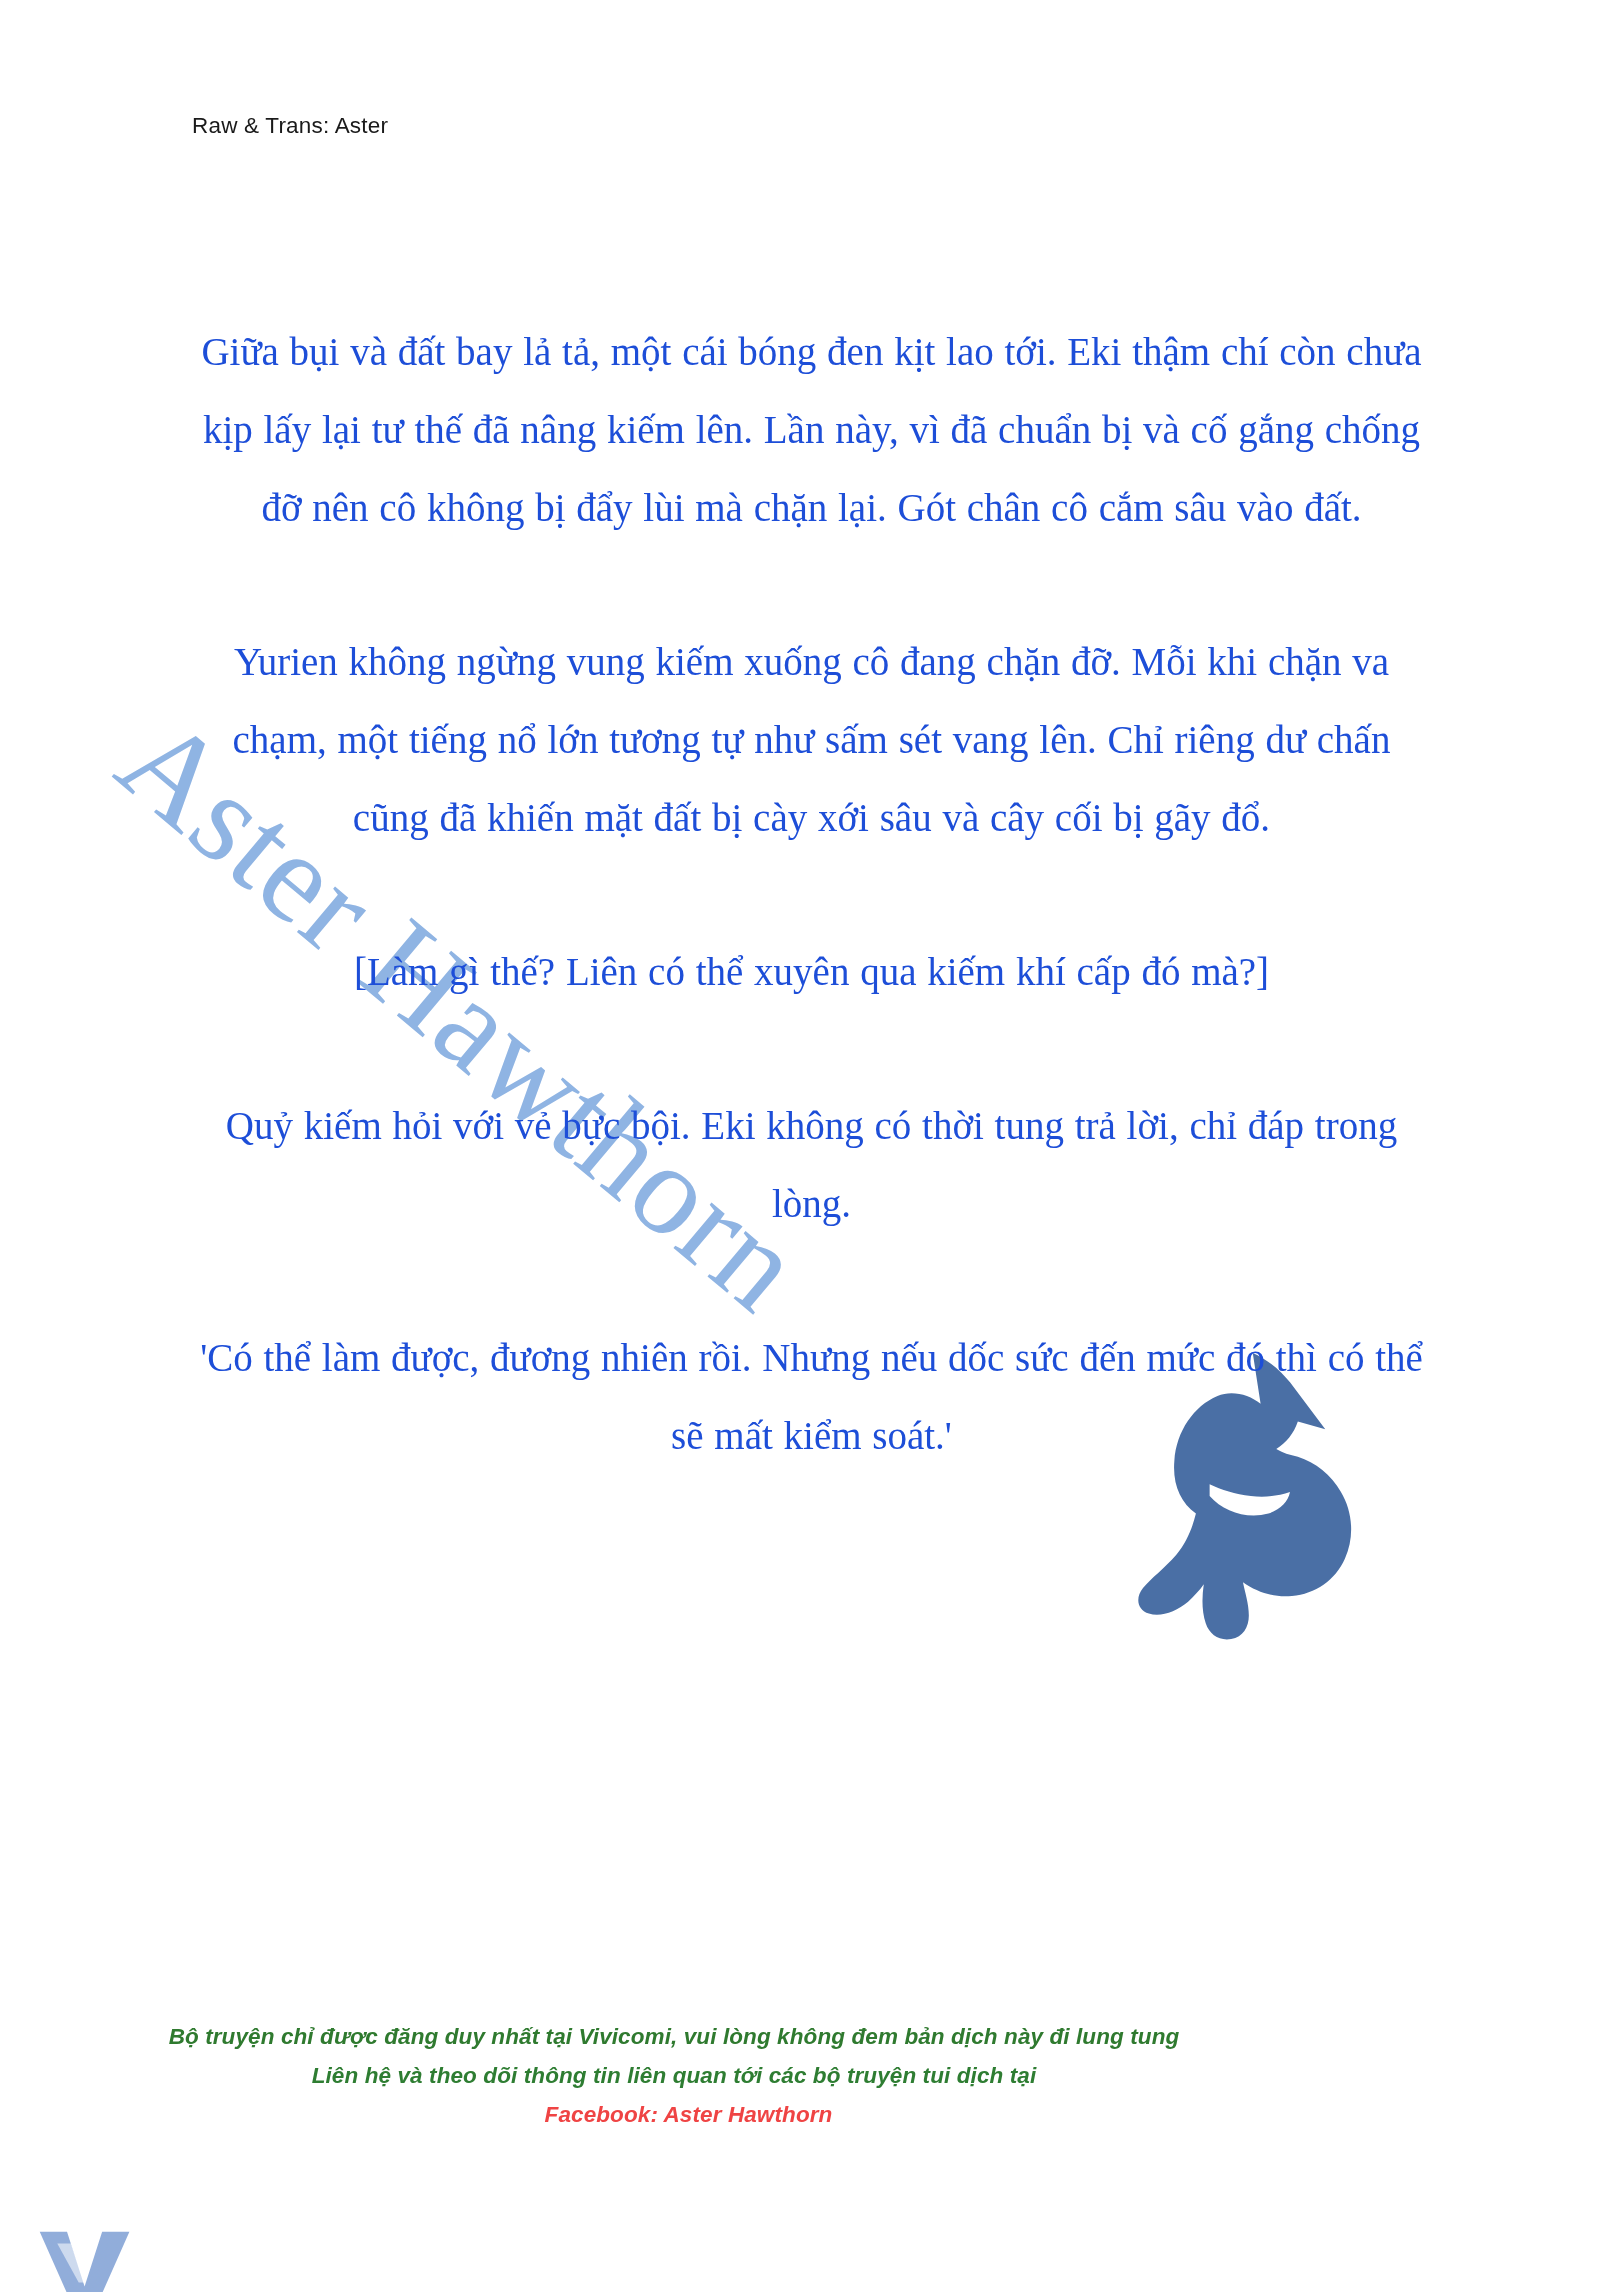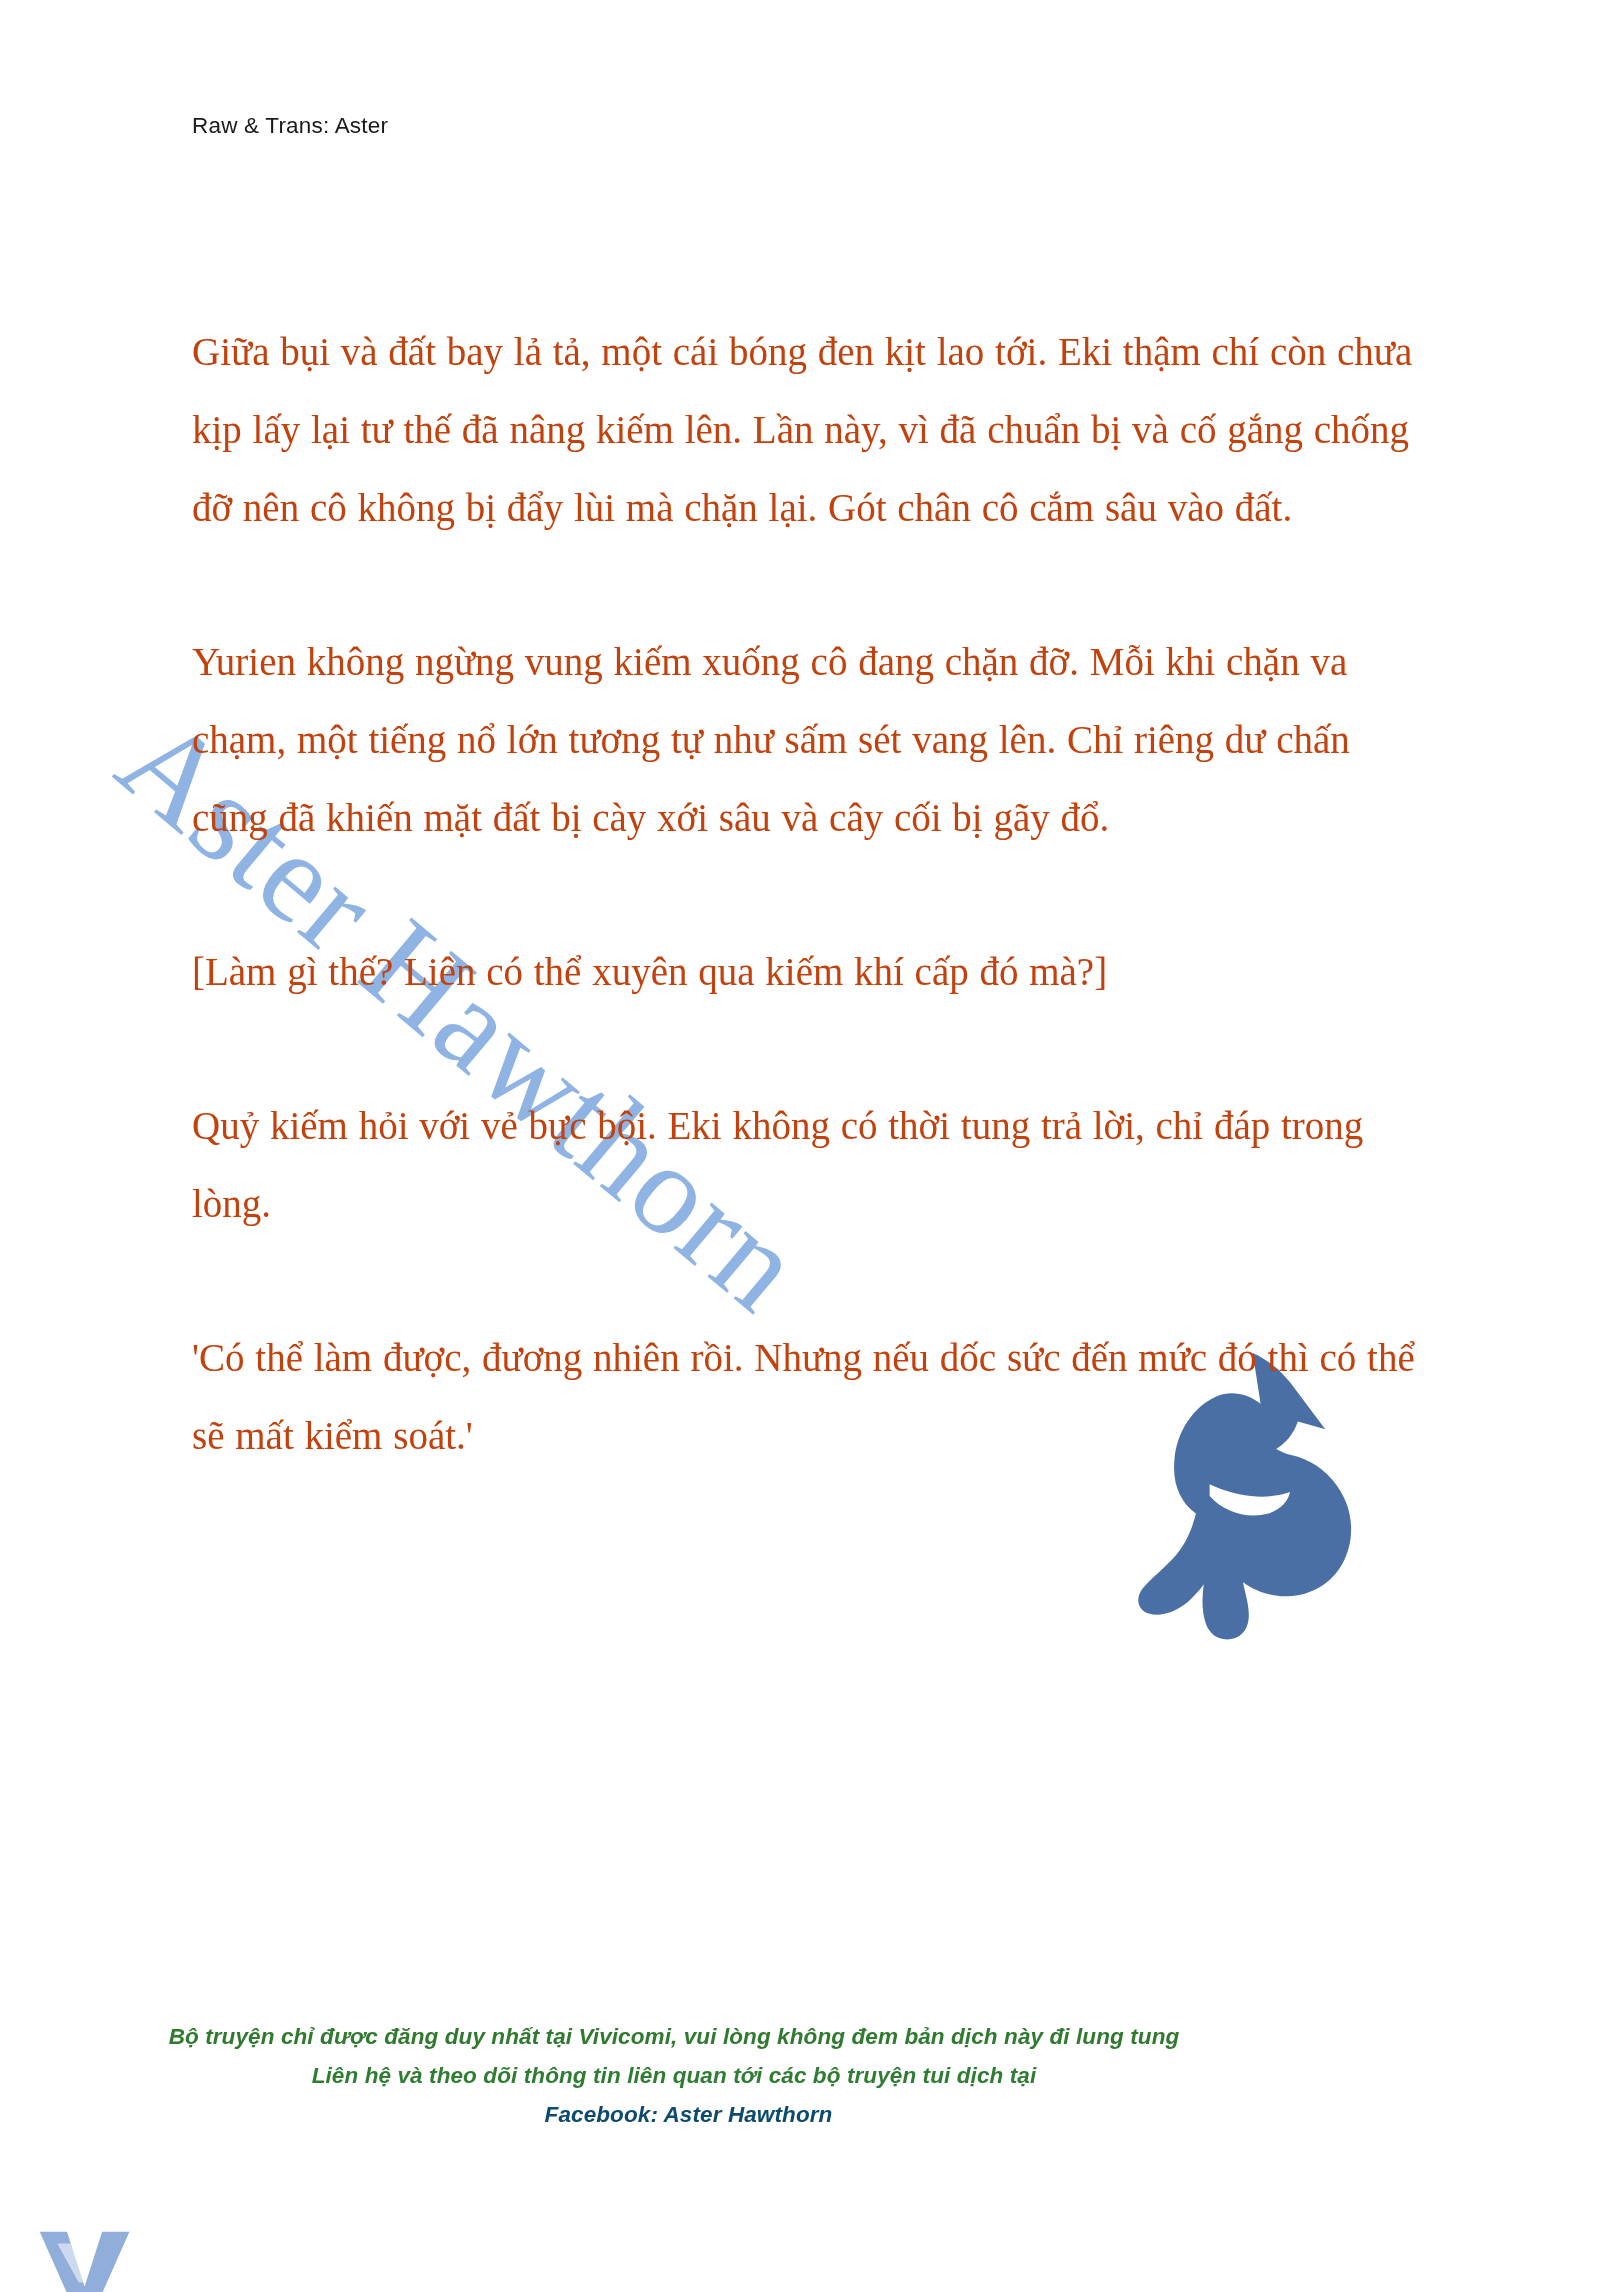--- a/index.html
+++ b/index.html
@@ -70,23 +70,23 @@
   .body-text {
     position: absolute;
     left: 192px;
     top: 294px;
     width: 1239px;
     z-index: 3;
   }
   .para {
     font-size: 39px;
     line-height: 78px;
-    color: #c2410c;
+    color: #1d4ed8;
     margin: 0 0 76px 0;
-    text-align: left;
+    text-align: center;
     word-spacing: 1px;
   }
   .para.last { margin-bottom: 0; }
 
   
   .credits {
     position: absolute;
     left: 0;
     top: 1998px;
     width: 1348px;
@@ -96,21 +96,21 @@
   .credit-line {
     font-family: "Liberation Sans", "DejaVu Sans", sans-serif;
     font-size: 22.5px;
     font-style: italic;
     font-weight: bold;
     color: #2f7a2f;
     line-height: 39px;
     letter-spacing: 0.1px;
   }
   .credit-line.c2 { color: #2e7d32; }
-  .credit-line.c3 { color: #0c4a6e; padding-left: 29px; }
+  .credit-line.c3 { color: #ef4444; padding-left: 29px; }
 
   
   .site-logo {
     position: absolute;
     left: 33px;
     top: 2207px;
     width: 265px;
     height: 78px;
     z-index: 3;
   }

